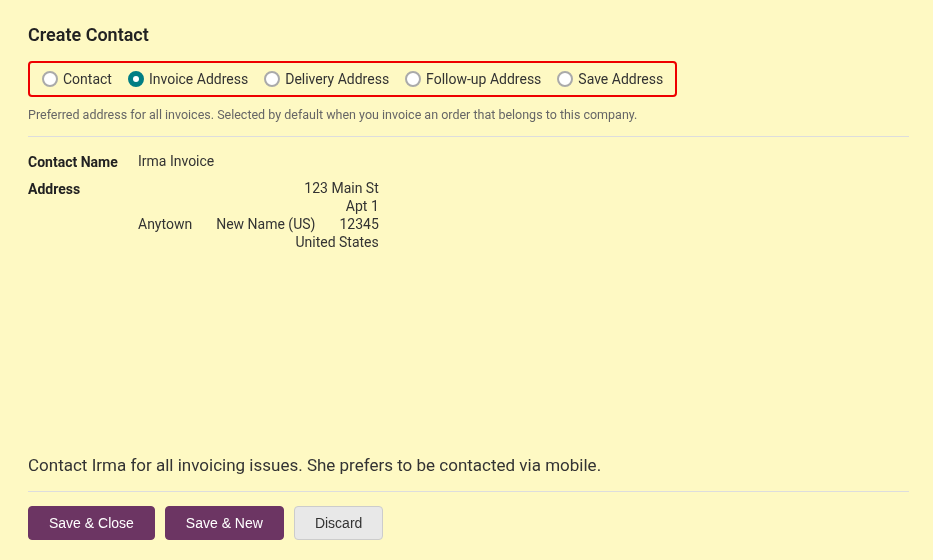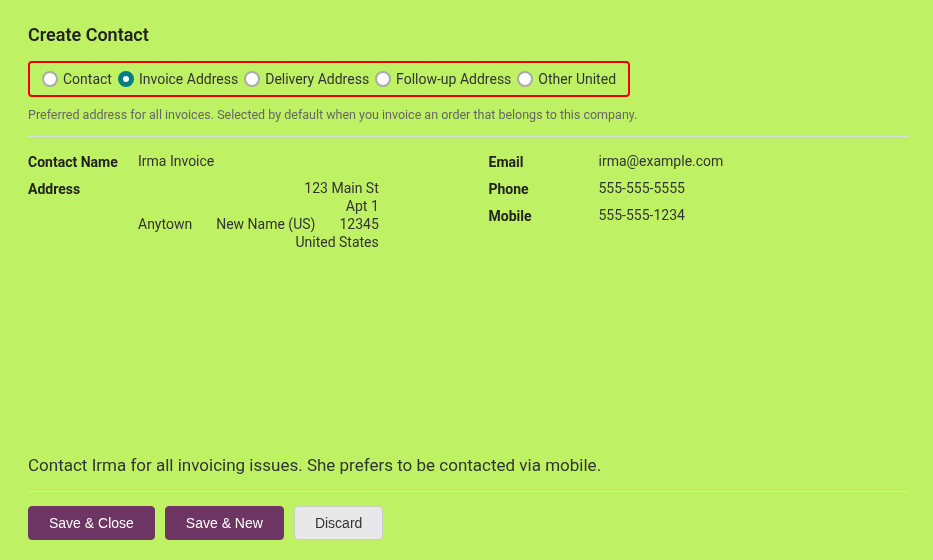--- a/index.html
+++ b/index.html
@@ -14,37 +14,37 @@
       color: #333;
       background: #fff;
       width: 933px;
       height: 560px;
       overflow: hidden;
     }
 
     .dialog-container {
       width: 933px;
       height: 560px;
-      background: #bef264;
+      background: #fef9c3;
       display: flex;
       flex-direction: column;
       padding: 24px 24px 0 28px;
     }
 
     .dialog-title {
       font-size: 18px;
       font-weight: 600;
       color: #222;
       margin-bottom: 16px;
     }
 
     .radio-group {
       display: flex;
       align-items: center;
-      gap: 6px;
+      gap: 16px;
       border: 2px solid #e00;
       border-radius: 4px;
       padding: 8px 12px;
       margin-bottom: 10px;
       width: fit-content;
     }
 
     .radio-option {
       display: flex;
       align-items: center;
@@ -205,21 +205,21 @@
       <label class="radio-option">
         <input type="radio" name="address_type" style="">
         <span>Delivery Address</span>
       </label>
       <label class="radio-option">
         <input type="radio" name="address_type" style="">
         <span>Follow-up Address</span>
       </label>
       <label class="radio-option">
         <input type="radio" name="address_type" style="">
-        <span>Other United</span>
+        <span>Save Address</span>
       </label>
     </div>
 
     <div class="hint-text">Preferred address for all invoices. Selected by default when you invoice an order that belongs to this company.</div>
 
     <hr class="divider">
 
     <div class="form-section">
       <div class="form-left">
         <div class="field-row">
@@ -234,34 +234,20 @@
             <div class="address-inline">
               <span class="field-value">Anytown</span>
               <span class="field-value">New Name (US)</span>
               <span class="field-value">12345</span>
             </div>
             <span class="field-value">United States</span>
           </div>
         </div>
       </div>
 
-      <div class="form-right">
-        <div class="field-row">
-          <span class="field-label">Email</span>
-          <span class="field-value">irma@example.com</span>
-        </div>
-        <div class="field-row">
-          <span class="field-label">Phone</span>
-          <span class="field-value">555-555-5555</span>
-        </div>
-        <div class="field-row">
-          <span class="field-label">Mobile</span>
-          <span class="field-value">555-555-1234</span>
-        </div>
-      </div>
     </div>
 
     <div class="notes-row">Contact Irma for all invoicing issues. She prefers to be contacted via mobile.</div>
 
     <hr class="footer-divider">
 
     <div class="footer">
       <button class="btn btn-primary">Save &amp; Close</button>
       <button class="btn btn-primary">Save &amp; New</button>
       <button class="btn btn-secondary">Discard</button>

